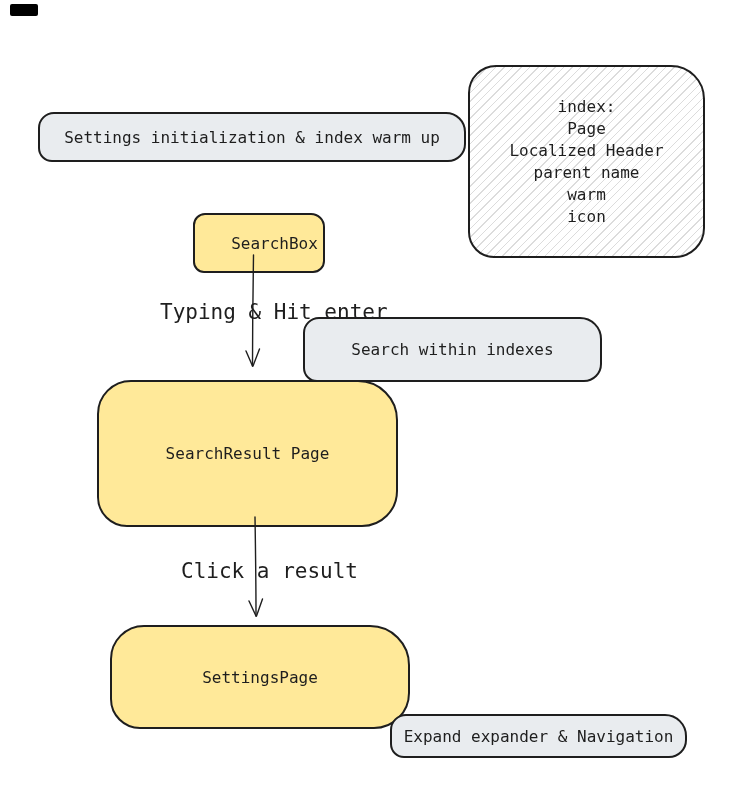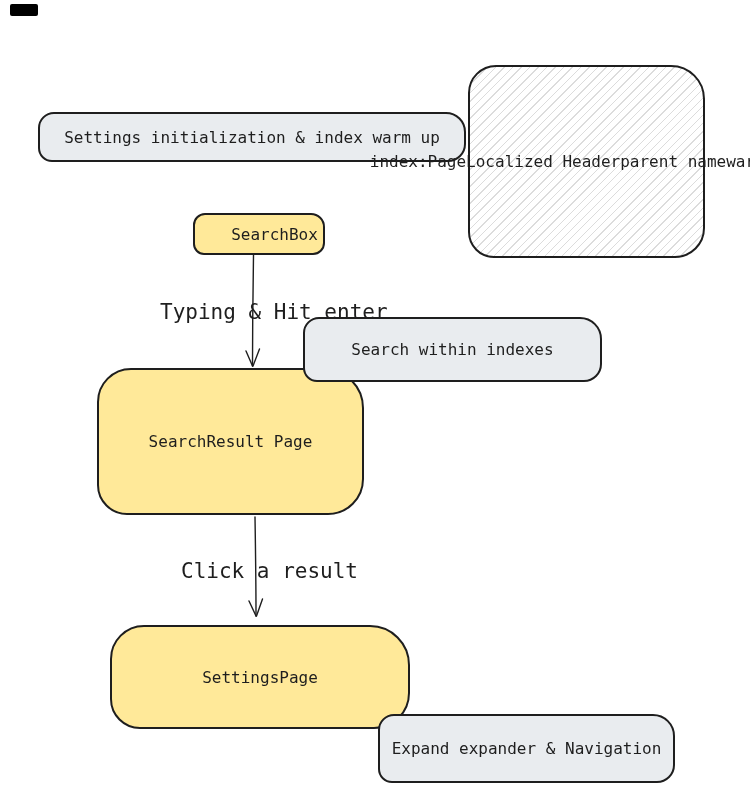--- a/index.html
+++ b/index.html
@@ -29,29 +29,30 @@
   }
   .hatched{
     background-color:#ffffff;
     background-image:repeating-linear-gradient(
       135deg,
       var(--hatch,#dcdcdc) 0px,
       var(--hatch,#dcdcdc) 1px,
       transparent 1px,
       transparent 6px);
     border:2px solid var(--stroke,#1e1e1e);
+    flex-direction:column;
     line-height:22px;
   }
   #node-init{left:38px;top:112px;width:428px;height:50px;border-radius:16px 20px 18px 14px;}
   #node-index{left:468px;top:65px;width:237px;height:193px;border-radius:28px 34px 30px 26px;}
-  #node-searchbox{left:193px;top:213px;width:132px;height:42px;border-radius:12px 14px 12px 11px;padding-left:31px;}
+  #node-searchbox{left:193px;top:213px;width:132px;height:60px;border-radius:12px 14px 12px 11px;padding-left:31px;}
   #node-search-within{left:303px;top:317px;width:299px;height:65px;border-radius:16px 22px 18px 14px;z-index:3;}
-  #node-search-result{left:97px;top:368px;width:267px;height:147px;border-radius:34px 40px 36px 30px;}
+  #node-search-result{left:97px;top:380px;width:301px;height:147px;border-radius:34px 40px 36px 30px;}
   #node-settings-page{left:110px;top:625px;width:300px;height:104px;border-radius:34px 40px 36px 30px;}
-  #node-expand{left:378px;top:714px;width:297px;height:69px;border-radius:16px 22px 18px 14px;z-index:3;text-align:center;}
+  #node-expand{left:390px;top:714px;width:297px;height:44px;border-radius:16px 22px 18px 14px;z-index:3;text-align:center;}
 
   .edge-label{
     position:absolute;
     font-size:21px;
     white-space:nowrap;
     z-index:2;
   }
   #label-typing{left:160px;top:300px;}
   #label-click{left:181px;top:559px;}
 

